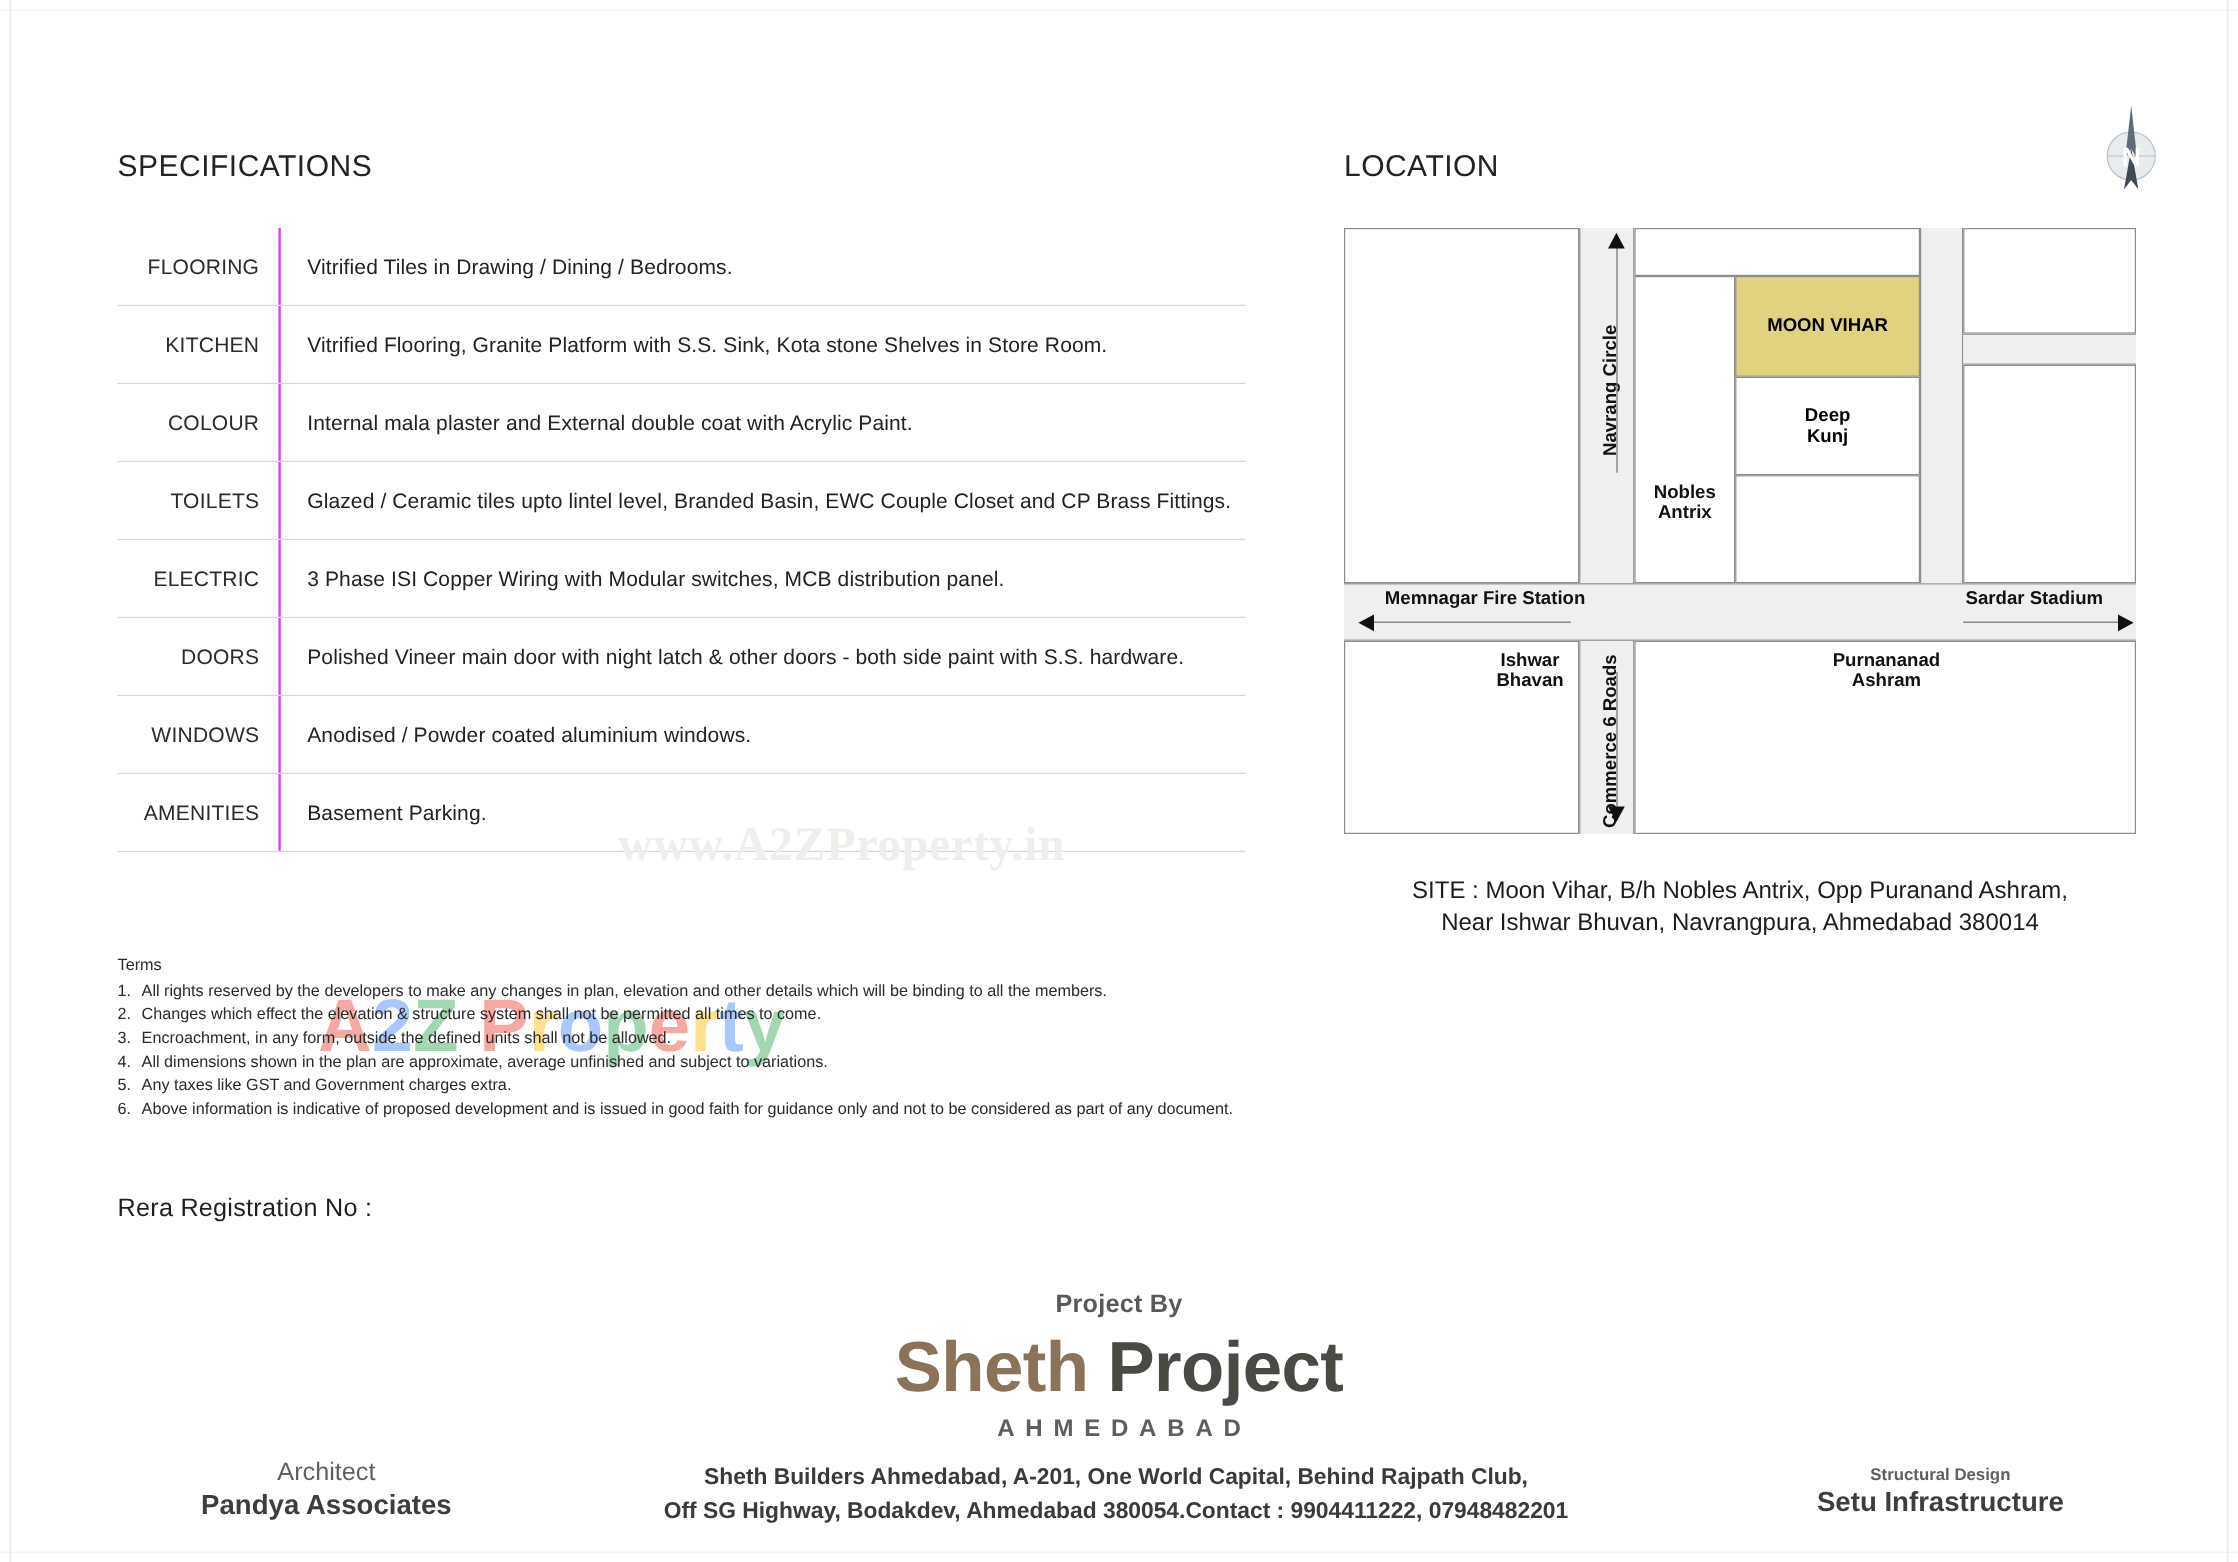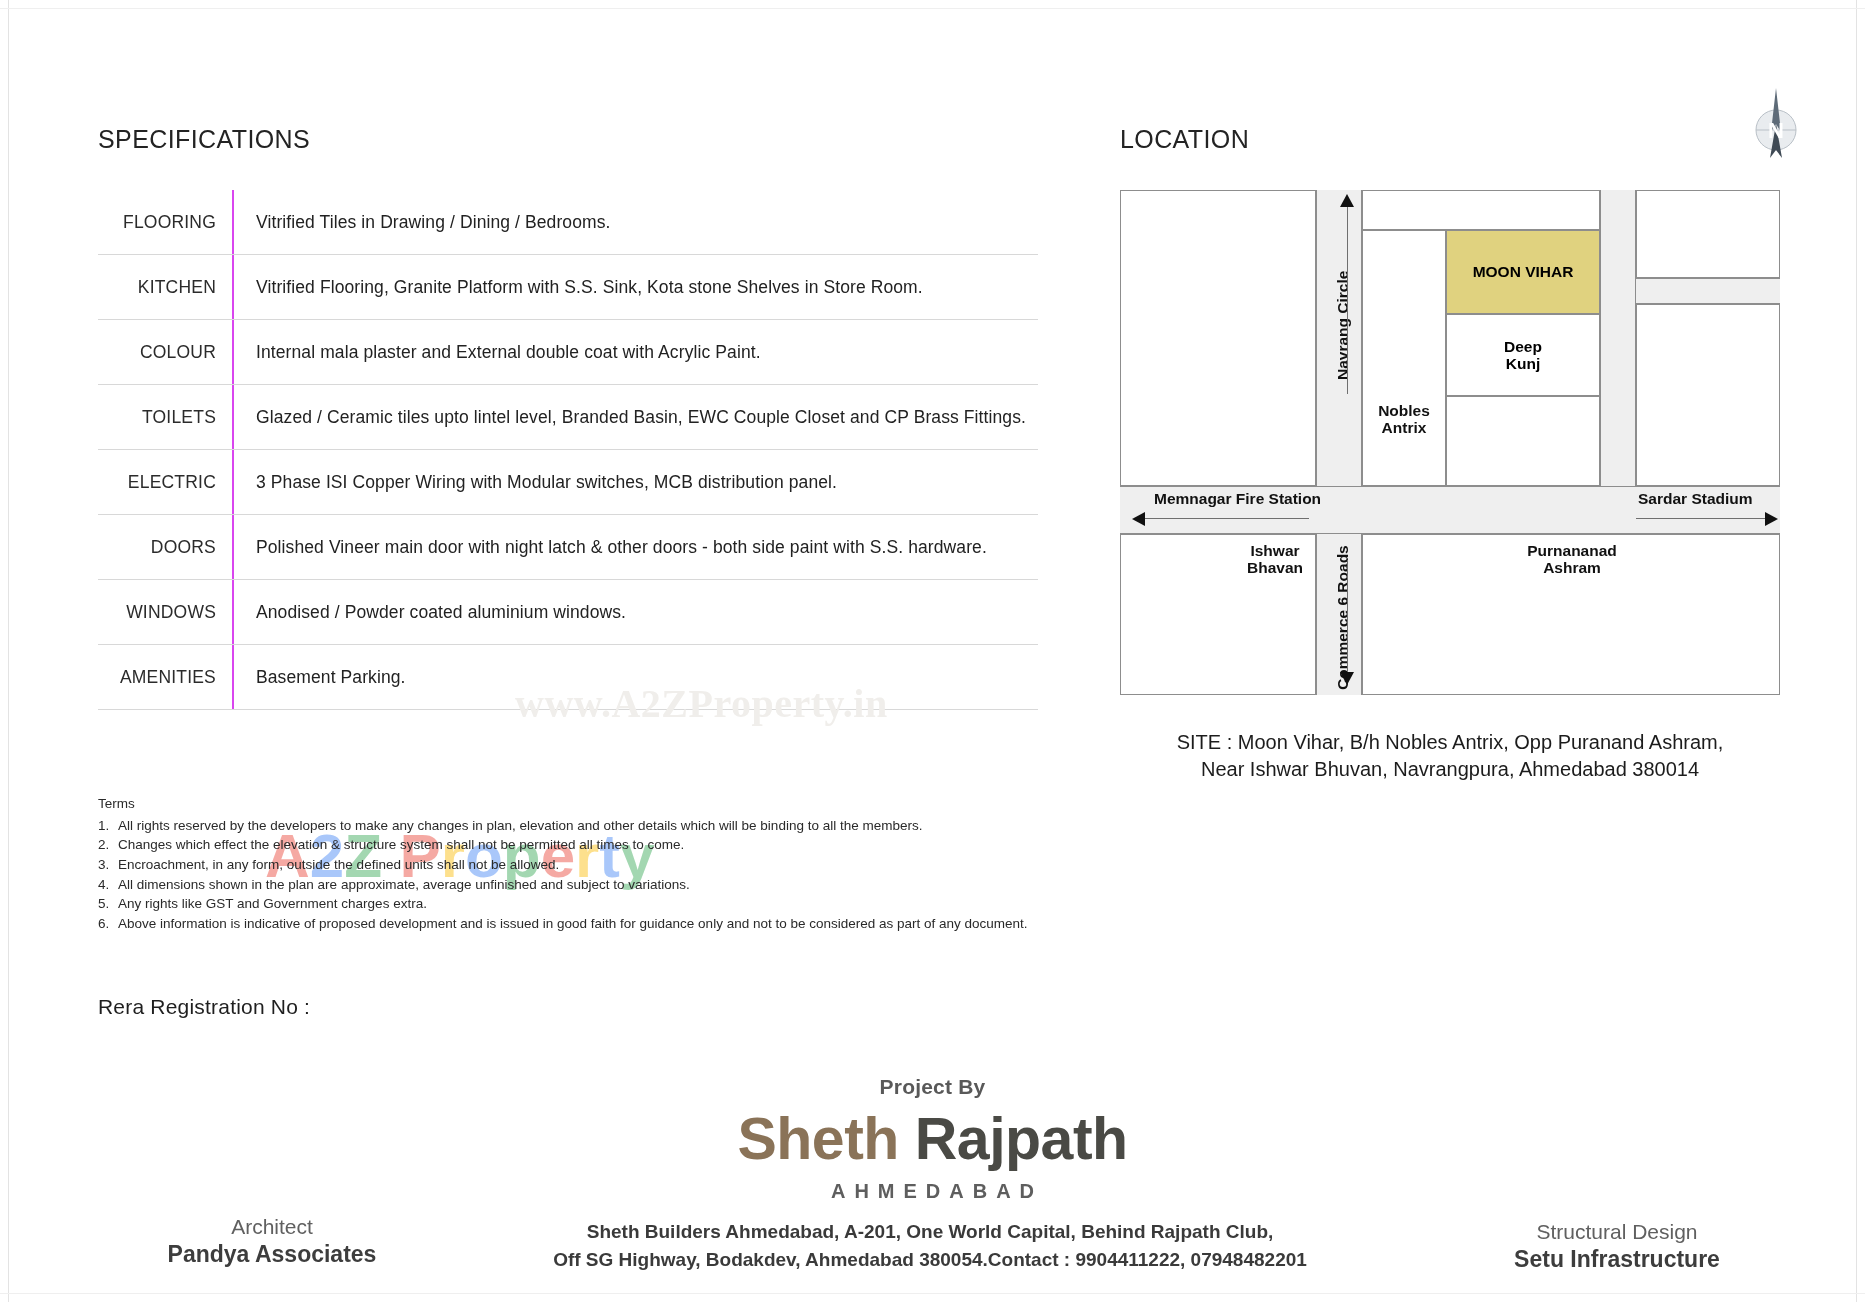--- a/index.html
+++ b/index.html
@@ -274,21 +274,21 @@
   .foot-left .l1 { font-size: 21px; font-weight: 400; }
   .foot-left .l2 { font-size: 23px; font-weight: bold; color:#3d3d3d; margin-top:2px; }
   .foot-right {
     position: absolute;
     right: 78px;
     top: 1220px;
     width: 340px;
     text-align: center;
     color: #606060;
   }
-  .foot-right .l1 { font-size: 21px; font-weight: 400; }
+  .foot-right .l1 { font-size: 14px; font-weight: 700; }
   .foot-right .l2 { font-size: 23px; font-weight: bold; color:#3d3d3d; margin-top:2px; }
   .foot-center {
     position: absolute;
     left: 470px;
     top: 1218px;
     width: 920px;
     text-align: center;
     font-size: 19px;
     font-weight: bold;
     color: #3a3a3a;
@@ -346,21 +346,21 @@
   <div class="watermark-main">www.A2ZProperty.in</div>
   <div class="watermark-color"><span class="wm-a">A</span><span class="wm-2">2</span><span class="wm-z">Z</span>&nbsp;<span class="wm-p1">P</span><span class="wm-r">r</span><span class="wm-o">o</span><span class="wm-p2">p</span><span class="wm-e">e</span><span class="wm-rr">r</span><span class="wm-t">t</span><span class="wm-y">y</span></div>
 
   <div class="terms">
     <div class="terms-head">Terms</div>
     <ol>
       <li>All rights reserved by the developers to make any changes in plan, elevation and other details which will be binding to all the members.</li>
       <li>Changes which effect the elevation &amp; structure system shall not be permitted all times to come.</li>
       <li>Encroachment, in any form, outside the defined units shall not be allowed.</li>
       <li>All dimensions shown in the plan are approximate, average unfinished and subject to variations.</li>
-      <li>Any rights like GST and Government charges extra.</li>
+      <li>Any taxes like GST and Government charges extra.</li>
       <li>Above information is indicative of proposed development and is issued in good faith for guidance only and not to be considered as part of any document.</li>
     </ol>
   </div>
 
   <div class="rera">Rera Registration No :</div>
 
   <div class="loc-wrap">
     <h2 class="section-title">LOCATION</h2>
 
     <div class="map">
@@ -444,21 +444,21 @@
       <circle cx="28" cy="44" r="20" fill="#e9ecef" stroke="#b9c0c7" stroke-width="1"></circle>
       <line x1="8" y1="44" x2="48" y2="44" stroke="#b9c0c7" stroke-width="1"></line>
       <line x1="28" y1="24" x2="28" y2="64" stroke="#b9c0c7" stroke-width="1"></line>
       <polygon points="28,2 33,46 28,38 23,46" fill="#5e6b78"></polygon>
       <polygon points="28,38 34,72 28,64 22,72" fill="#3f4a55"></polygon>
       <text x="28" y="52" font-family="Liberation Sans, sans-serif" font-size="22" font-weight="bold" fill="#ffffff" text-anchor="middle">N</text>
     </svg>
   </div>
 
   <div class="project-by">Project By</div>
-  <div class="brand"><span class="b1">Sheth </span><span class="b2">Rajpath</span></div>
+  <div class="brand"><span class="b1">Sheth </span><span class="b2">Project</span></div>
   <div class="brand-sub">AHMEDABAD</div>
 
   <div class="foot-left">
     <div class="l1">Architect</div>
     <div class="l2">Pandya Associates</div>
   </div>
 
   <div class="foot-center">
     <div>Sheth Builders Ahmedabad, A-201, One World Capital, Behind Rajpath Club,</div>
     <div>Off SG Highway, Bodakdev, Ahmedabad 380054.Contact : 9904411222, 07948482201</div>

